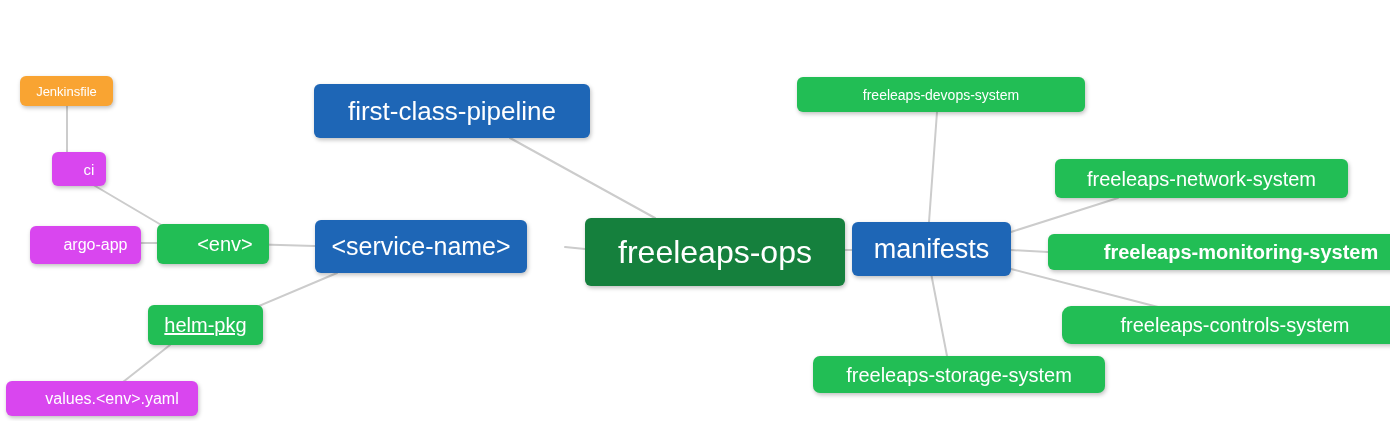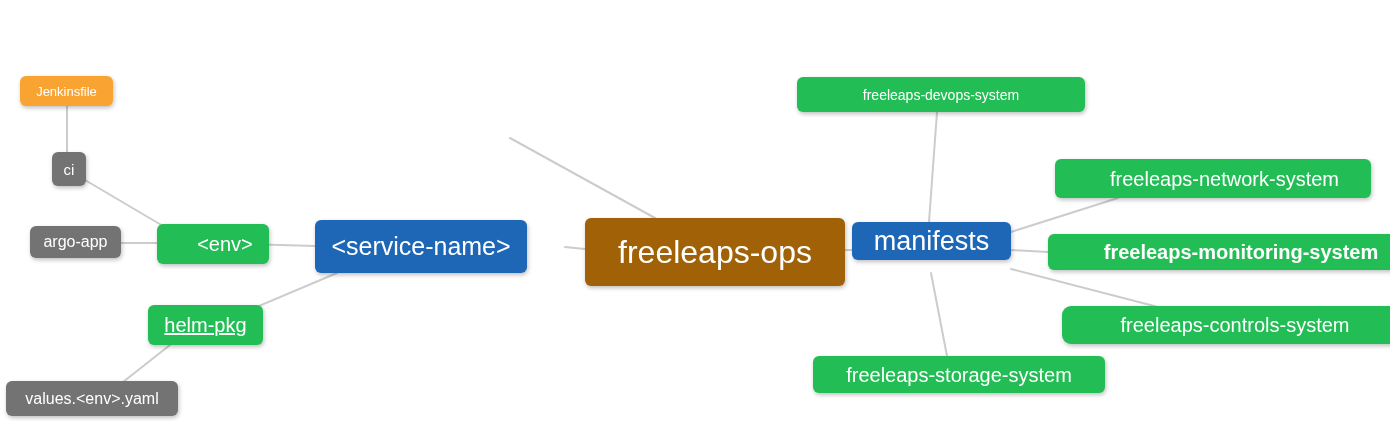--- a/index.html
+++ b/index.html
@@ -24,39 +24,39 @@
     justify-content: center;
     color: #ffffff;
     white-space: nowrap;
     border-radius: 6px;
     box-shadow: 1px 2px 4px rgba(0,0,0,0.25);
     cursor: pointer;
     line-height: 1;
   }
   .c-blue   { background: #1E66B6; }
   .c-green  { background: #22BE55; }
-  .c-red    { background: #737373; }
+  .c-red    { background: #d946ef; padding-left: 20px; }
   .c-orange { background: #F9A432; }
-  .c-dark   { background: #a16207; }
+  .c-dark   { background: #15803d; }
 
   #node-jenkinsfile          { left: 20px;   top: 28px;  width: 93px;  height: 30px; font-size: 13px; }
   #node-ci                   { left: 52px;   top: 104px; width: 34px;  height: 34px; font-size: 15px; }
-  #node-argo-app             { left: 30px;   top: 178px; width: 91px;  height: 32px; font-size: 16px; }
+  #node-argo-app             { left: 30px;   top: 178px; width: 91px;  height: 38px; font-size: 16px; }
   #node-env                  { left: 157px;  top: 176px; width: 88px;  height: 40px; font-size: 20px; padding-left: 24px; }
   #node-helm-pkg             { left: 148px;  top: 257px; width: 115px; height: 40px; font-size: 20px; text-decoration: underline; }
   #node-values-env-yaml      { left: 6px;    top: 333px; width: 172px; height: 35px; font-size: 16px; }
   #node-first-class-pipeline { left: 314px;  top: 36px;  width: 276px; height: 54px; font-size: 26px; }
   #node-service-name         { left: 315px;  top: 172px; width: 212px; height: 53px; font-size: 25px; }
   #node-freeleaps-ops        { left: 585px;  top: 170px; width: 260px; height: 68px; font-size: 32px; }
-  #node-manifests            { left: 852px;  top: 174px; width: 159px; height: 38px; font-size: 27px; }
+  #node-manifests            { left: 852px;  top: 174px; width: 159px; height: 54px; font-size: 27px; }
   #node-devops-system        { left: 797px;  top: 29px;  width: 288px; height: 35px; font-size: 14px; }
-  #node-network-system       { left: 1055px; top: 111px; width: 293px; height: 39px; font-size: 20px; padding-left: 23px; }
+  #node-network-system       { left: 1055px; top: 111px; width: 293px; height: 39px; font-size: 20px; }
   #node-monitoring-system    { left: 1048px; top: 186px; width: 386px; height: 36px; font-size: 20px; font-weight: bold; }
   #node-controls-system      { left: 1062px; top: 258px; width: 346px; height: 38px; font-size: 20px; border-radius: 9px; }
-  #node-storage-system       { left: 813px;  top: 308px; width: 292px; height: 37px; font-size: 20px; }
+  #node-storage-system       { left: 813px;  top: 308px; width: 292px; height: 37px; font-size: 20px; border-radius: 7px; }
 </style>
 </head>
 <body>
 
 <div id="canvas">
 
   <svg id="edges" viewBox="0 0 1390 421" xmlns="http://www.w3.org/2000/svg">
     <g stroke="#CCCCCC" stroke-width="2" stroke-linecap="round" fill="none">
       <line x1="67" y1="58" x2="67" y2="104"></line>
       <line x1="85" y1="132" x2="163" y2="178"></line>
@@ -92,20 +92,23 @@
   </div>
 
   <div class="node c-green" id="node-helm-pkg">
     <span>helm-pkg</span>
   </div>
 
   <div class="node c-red" id="node-values-env-yaml">
     <span>values.&lt;env&gt;.yaml</span>
   </div>
 
+  <div class="node c-blue" id="node-first-class-pipeline">
+    <span>first-class-pipeline</span>
+  </div>
 
   <div class="node c-blue" id="node-service-name">
     <span>&lt;service-name&gt;</span>
   </div>
 
   <div class="node c-dark" id="node-freeleaps-ops">
     <span>freeleaps-ops</span>
   </div>
 
   <div class="node c-blue" id="node-manifests">

